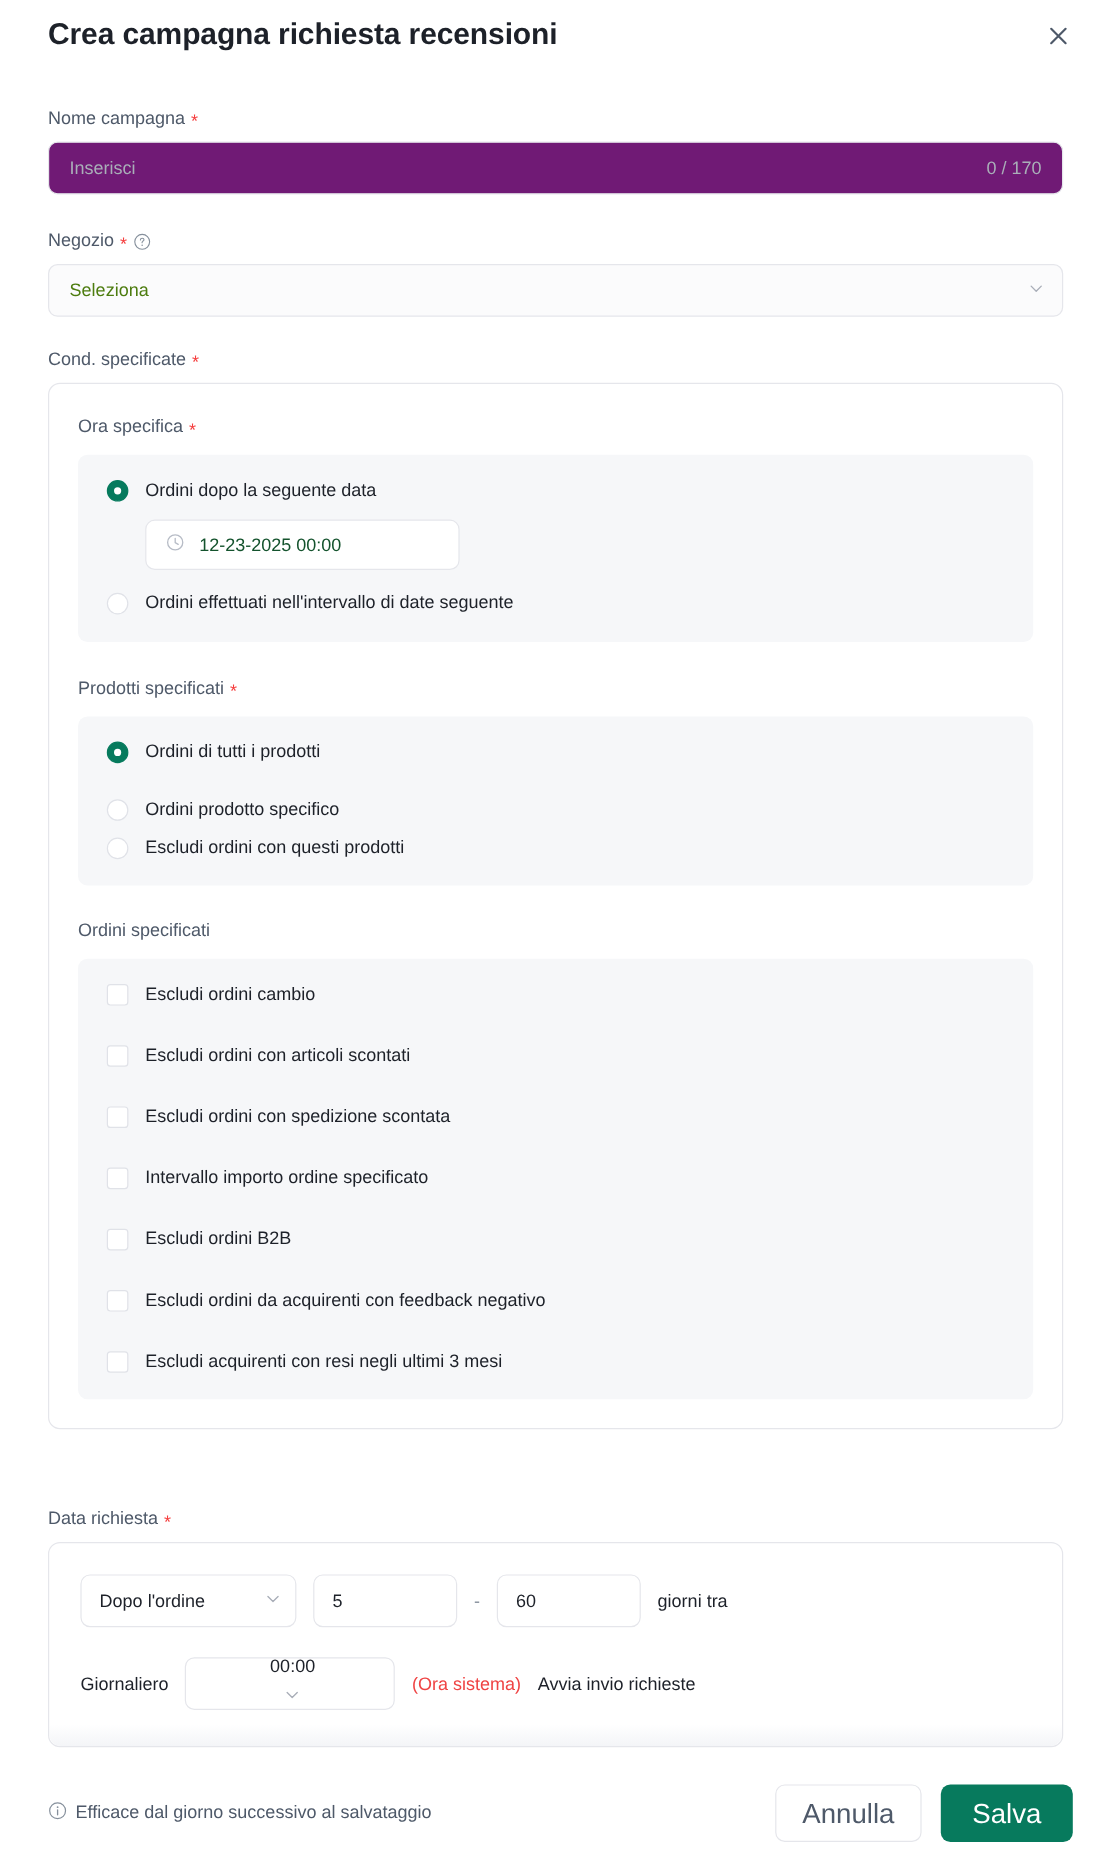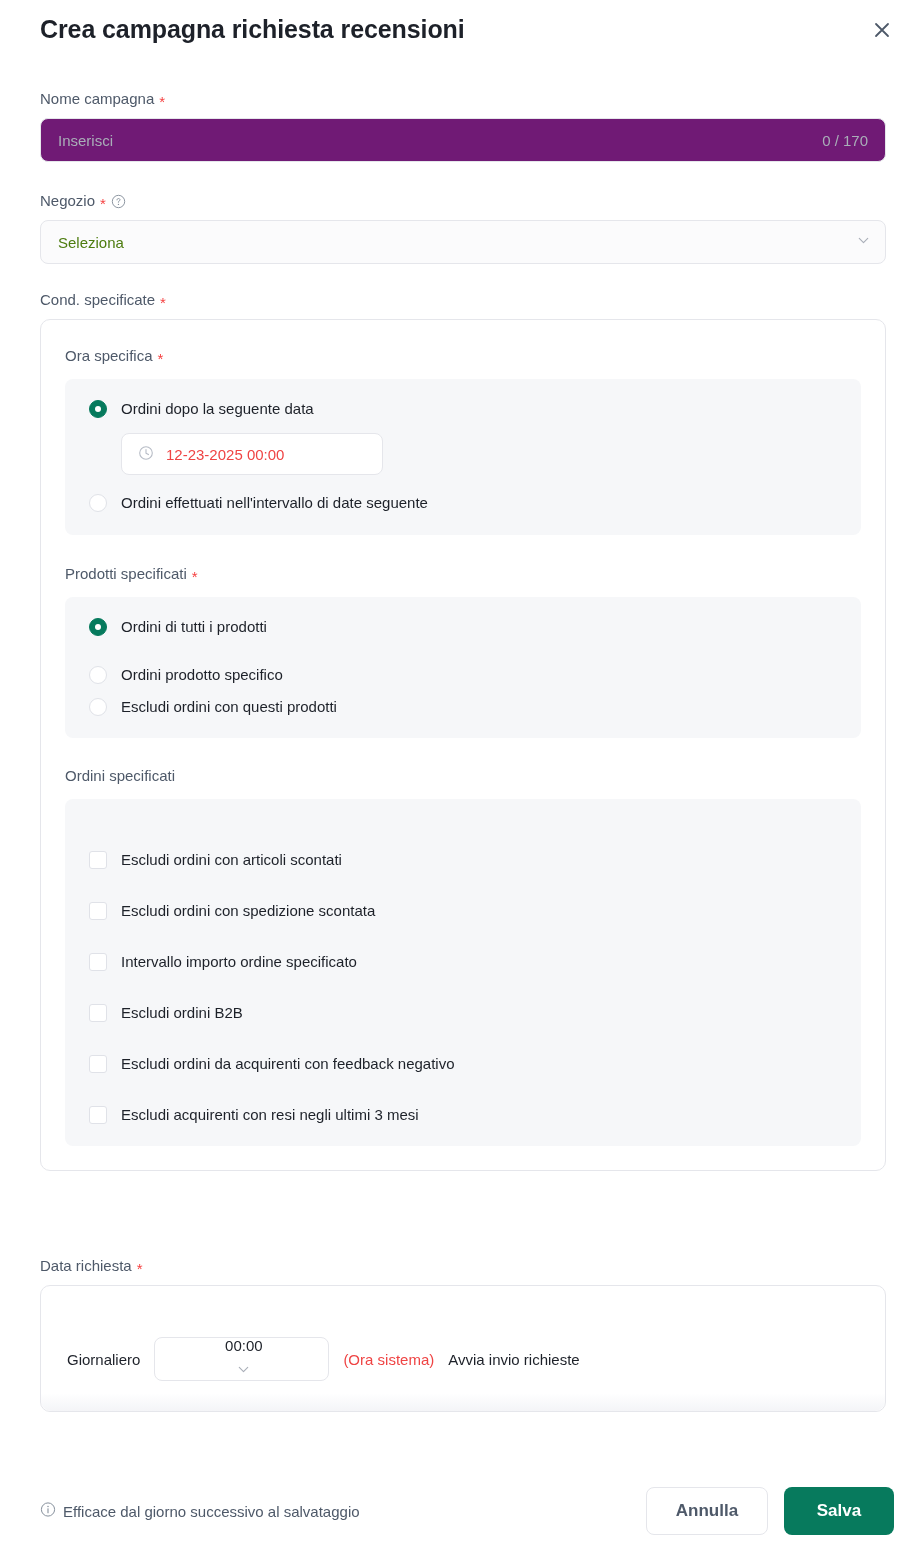--- a/index.html
+++ b/index.html
@@ -150,21 +150,21 @@
   
   .date-input {
     height: 42px;
     border: 1px solid #e5e6eb;
     border-radius: 8px;
     background: #ffffff;
     display: inline-flex; align-items: center;
     gap: 12px;
     padding: 0 16px;
     font-size: 15px;
-    color: #ef4444;
+    color: #14532d;
     cursor: pointer;
   }
 
   
   .mini-select {
     height: 44px;
     border: 1px solid #e5e6eb;
     border-radius: 8px;
     background: #ffffff;
     display: inline-flex; align-items: center;
@@ -200,25 +200,24 @@
     position: absolute;
     left: 40px; top: 50%;
     transform: translateY(-50%);
     display: flex; align-items: center; gap: 7px;
     font-size: 15px;
     color: #4e5969;
   }
   .btn {
     height: 48px;
     border-radius: 8px;
-    font-size: 17px;
+    font-size: 23px;
     display: inline-flex; align-items: center; justify-content: center;
     cursor: pointer;
     user-select: none;
-    font-weight: bold;
   }
   .btn-cancel {
     position: absolute;
     right: 152px; top: 16px;
     width: 122px;
     border: 1px solid #e5e6eb;
     background: #ffffff;
     color: #4e5969;
   }
   .btn-save {
@@ -343,20 +342,24 @@
             <span class="radio"></span>
             <span class="opt-label">Escludi ordini con questi prodotti</span>
           </div>
         </div>
 
         <div class="sub-label" style="margin-top:28px;">
           <span>Ordini specificati</span>
         </div>
 
         <div class="gray-panel" style="margin-top:13px; padding:20px 24px 21px 24px;">
+          <div class="opt-row">
+            <span class="cb"></span>
+            <span class="opt-label">Escludi ordini cambio</span>
+          </div>
           <div class="opt-row" style="margin-top:31px;">
             <span class="cb"></span>
             <span class="opt-label">Escludi ordini con articoli scontati</span>
           </div>
           <div class="opt-row" style="margin-top:31px;">
             <span class="cb"></span>
             <span class="opt-label">Escludi ordini con spedizione scontata</span>
           </div>
           <div class="opt-row" style="margin-top:31px;">
             <span class="cb"></span>
@@ -380,20 +383,42 @@
     </div>
 
     <div class="form-row" style="top:1194px;">
       <div class="field-label">
         <span>Data richiesta</span>
         <span class="req">*</span>
       </div>
 
       <div class="card" style="padding:26px 26px 30px 26px; position:relative;">
 
+        <div style="display:flex; align-items:center; gap:14px;">
+          <div class="mini-select" style="width:180px; justify-content:space-between;">
+            <span>Dopo l'ordine</span>
+            <span class="chev">
+              <svg width="15" height="15" viewBox="0 0 16 16" fill="none" aria-hidden="true">
+                <path d="M3.5 5.8 L8 10.3 L12.5 5.8" stroke="#a9aeb8" stroke-width="1.2" stroke-linecap="round" stroke-linejoin="round"></path>
+              </svg>
+            </span>
+          </div>
+
+          <div class="mini-input" style="width:120px;">
+            <span>5</span>
+          </div>
+
+          <span class="dash">-</span>
+
+          <div class="mini-input" style="width:120px;">
+            <span>60</span>
+          </div>
+
+          <span class="plain-txt">giorni tra</span>
+        </div>
 
         <div style="display:flex; align-items:center; gap:14px; margin-top:25px;">
           <span class="plain-txt">Giornaliero</span>
 
           <div class="mini-select" style="width:175px; justify-content:flex-end;flex-direction:column;">
             <span>00:00</span>
             <span class="chev">
               <svg width="15" height="15" viewBox="0 0 16 16" fill="none" aria-hidden="true">
                 <path d="M3.5 5.8 L8 10.3 L12.5 5.8" stroke="#a9aeb8" stroke-width="1.2" stroke-linecap="round" stroke-linejoin="round"></path>
               </svg>

